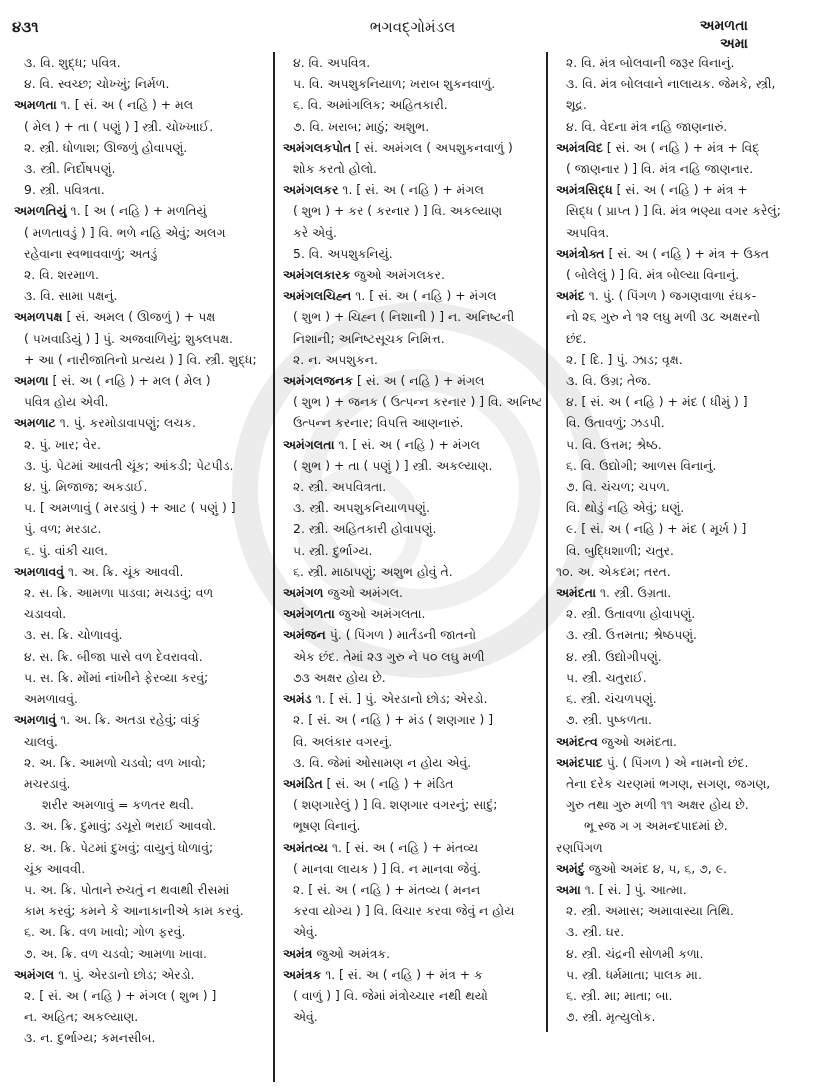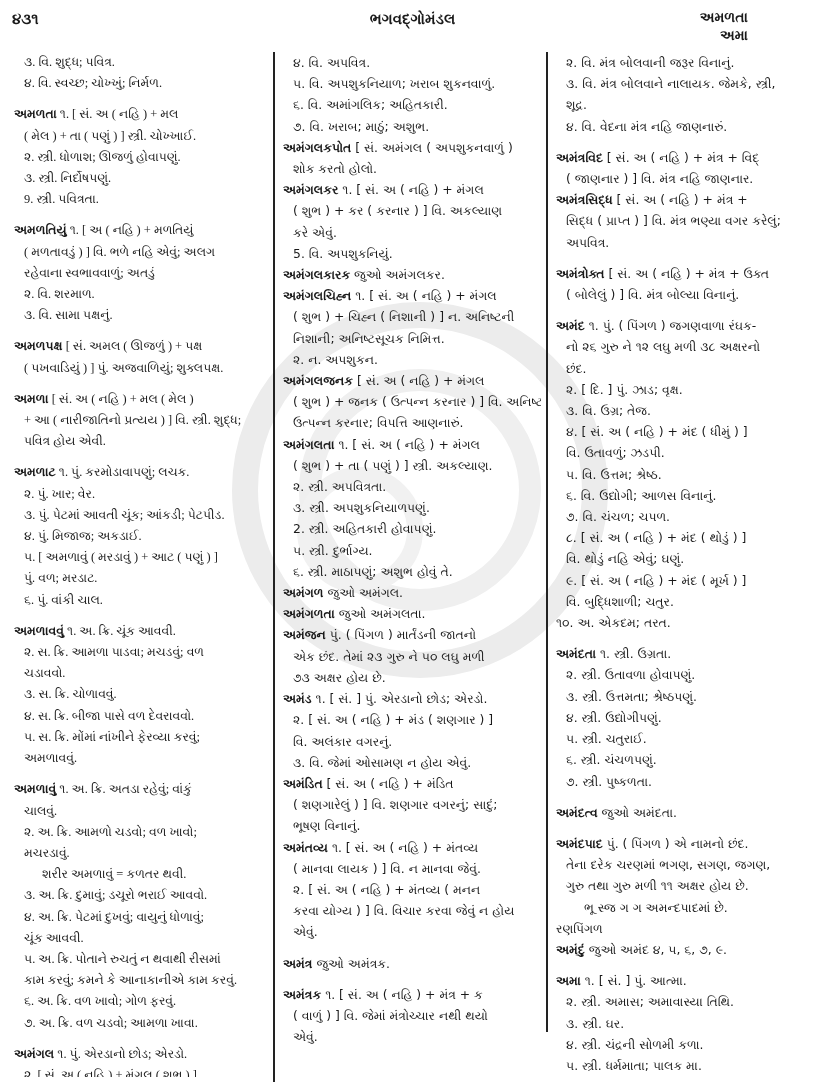--- a/index.html
+++ b/index.html
@@ -7,49 +7,49 @@
     width: 825px; height: 1089px; overflow: hidden;
     background: #ffffff; color: #1a1a1a;
     font-family: "DejaVu Sans", sans-serif;
     position: relative;
   }
   .watermark {
     position: absolute; left: 230px; top: 300px; width: 380px; height: 380px;
     pointer-events: none;
   }
   .header {
-    position: absolute; top: 0; left: 0; width: 756px; height: 50px;
+    position: absolute; top: 8px; left: 0; width: 756px; height: 50px;
   }
   .page-num {
     position: absolute; left: 12px; top: 10px; font-size: 15px; font-weight: bold;
   }
   .book-title {
     position: absolute; left: 0; width: 825px; top: 10px; text-align: center;
-    font-size: 15px; font-weight: bold;
+    font-size: 15px; font-weight: normal;
   }
   .guide {
     position: absolute; right: 8px; top: 8px; text-align: right;
     font-size: 14px; font-weight: bold; line-height: 18px;
   }
   .col {
     position: absolute; top: 52px; bottom: 12px; overflow: hidden;
     font-size: 12.4px; line-height: 21.2px;
   }
-  .col-1 { left: 14px; width: 252px; font-family: Liberation Serif, serif; }
+  .col-1 { left: 14px; width: 252px; }
   .col-2 { left: 283px; width: 258px; }
   .col-3 { left: 556px; width: 258px; }
   .rule { position: absolute; top: 52px; width: 2px; background: #222; }
   .rule-1 { left: 273px; height: 1030px; }
   .rule-2 { left: 546px; height: 980px; }
   .line { white-space: nowrap; }
   .indent { padding-left: 10px; }
   .indent2 { padding-left: 28px; }
   .right { padding-right: 10px; }
   .hw { font-weight: bold; }
-  .gap { margin-top: 10px; }
+  .gap { margin-top: 0; }
 </style>
 </head>
 <body>
 
 <svg class="watermark" viewBox="0 0 380 380">
   <circle cx="190" cy="190" r="175" fill="none" stroke="#ececec" stroke-width="26"></circle>
   <circle cx="190" cy="190" r="110" fill="none" stroke="#efefef" stroke-width="22"></circle>
   <circle cx="130" cy="230" r="55" fill="none" stroke="#f1f1f1" stroke-width="16"></circle>
 </svg>
 
@@ -73,22 +73,22 @@
     <div class="line indent"><span>૨. સ્ત્રી. ધોળાશ; ઊજળું હોવાપણું.</span></div>
     <div class="line indent"><span>૩. સ્ત્રી. નિર્દોષપણું.</span></div>
     <div class="line indent"><span>9. સ્ત્રી. પવિત્રતા.</span></div>
     <div class="line gap"><span class="hw">અમળતિયું</span><span> ૧. [ અ ( નહિ ) + મળતિયું</span></div>
     <div class="line indent"><span>( મળતાવડું ) ] વિ. ભળે નહિ એવું; અલગ</span></div>
     <div class="line indent"><span>રહેવાના સ્વભાવવાળું; અતડું</span></div>
     <div class="line indent"><span>૨. વિ. શરમાળ.</span></div>
     <div class="line indent"><span>૩. વિ. સામા પક્ષનું.</span></div>
     <div class="line gap"><span class="hw">અમળપક્ષ</span><span> [ સં. અમલ ( ઊજળું ) + પક્ષ</span></div>
     <div class="line indent"><span>( પખવાડિયું ) ] પું. અજવાળિયું; શુક્લપક્ષ.</span></div>
+    <div class="line indent"><span>+ આ ( નારીજાતિનો પ્રત્યય ) ] વિ. સ્ત્રી. શુદ્ધ;</span></div>
     <div class="line gap"><span class="hw">અમળા</span><span> [ સં. અ ( નહિ ) + મલ ( મેલ )</span></div>
-    <div class="line indent"><span>+ આ ( નારીજાતિનો પ્રત્યય ) ] વિ. સ્ત્રી. શુદ્ધ;</span></div>
     <div class="line indent"><span>પવિત્ર હોય એવી.</span></div>
     <div class="line gap"><span class="hw">અમળાટ</span><span> ૧. પું. કરમોડાવાપણું; લચક.</span></div>
     <div class="line indent"><span>૨. પું. ખાર; વેર.</span></div>
     <div class="line indent"><span>૩. પું. પેટમાં આવતી ચૂંક; આંકડી; પેટપીડ.</span></div>
     <div class="line indent"><span>૪. પું. મિજાજ; અકડાઈ.</span></div>
     <div class="line indent"><span>૫. [ અમળાવું ( મરડાવું ) + આટ ( પણું ) ]</span></div>
     <div class="line indent"><span>પું. વળ; મરડાટ.</span></div>
     <div class="line indent"><span>૬. પું. વાંકી ચાલ.</span></div>
     <div class="line gap"><span class="hw">અમળાવવું</span><span> ૧. અ. ક્રિ. ચૂંક આવવી.</span></div>
     <div class="line indent"><span>૨. સ. ક્રિ. આમળા પાડવા; મચડવું; વળ</span></div>
@@ -177,21 +177,20 @@
     <div class="line gap"><span class="hw">અમંદ</span><span> ૧. પું. ( પિંગળ ) જગણવાળા રંઘક-</span></div>
     <div class="line indent"><span>નો ૨૬ ગુરુ ને ૧૨ લઘુ મળી ૩૮ અક્ષરનો</span></div>
     <div class="line indent"><span>છંદ.</span></div>
     <div class="line indent"><span>૨. [ દિ. ] પું. ઝાડ; વૃક્ષ.</span></div>
     <div class="line indent"><span>૩. વિ. ઉગ્ર; તેજ.</span></div>
     <div class="line indent"><span>૪. [ સં. અ ( નહિ ) + મંદ ( ધીમું ) ]</span></div>
     <div class="line indent"><span>વિ. ઉતાવળું; ઝડપી.</span></div>
     <div class="line indent"><span>૫. વિ. ઉત્તમ; શ્રેષ્ઠ.</span></div>
     <div class="line indent"><span>૬. વિ. ઉદ્યોગી; આળસ વિનાનું.</span></div>
     <div class="line indent"><span>૭. વિ. ચંચળ; ચપળ.</span></div>
-    <div class="line indent"><span>૮. [ સં. અ ( નહિ ) + મંદ ( થોડું ) ]</span></div>
     <div class="line indent"><span>વિ. થોડું નહિ એવું; ઘણું.</span></div>
     <div class="line indent"><span>૯. [ સં. અ ( નહિ ) + મંદ ( મૂર્ખ ) ]</span></div>
     <div class="line indent"><span>વિ. બુદ્ધિશાળી; ચતુર.</span></div>
     <div class="line"><span>૧૦. અ. એકદમ; તરત.</span></div>
     <div class="line gap"><span class="hw">અમંદતા</span><span> ૧. સ્ત્રી. ઉગ્રતા.</span></div>
     <div class="line indent"><span>૨. સ્ત્રી. ઉતાવળા હોવાપણું.</span></div>
     <div class="line indent"><span>૩. સ્ત્રી. ઉત્તમતા; શ્રેષ્ઠપણું.</span></div>
     <div class="line indent"><span>૪. સ્ત્રી. ઉદ્યોગીપણું.</span></div>
     <div class="line indent"><span>૫. સ્ત્રી. ચતુરાઈ.</span></div>
     <div class="line indent"><span>૬. સ્ત્રી. ચંચળપણું.</span></div>

